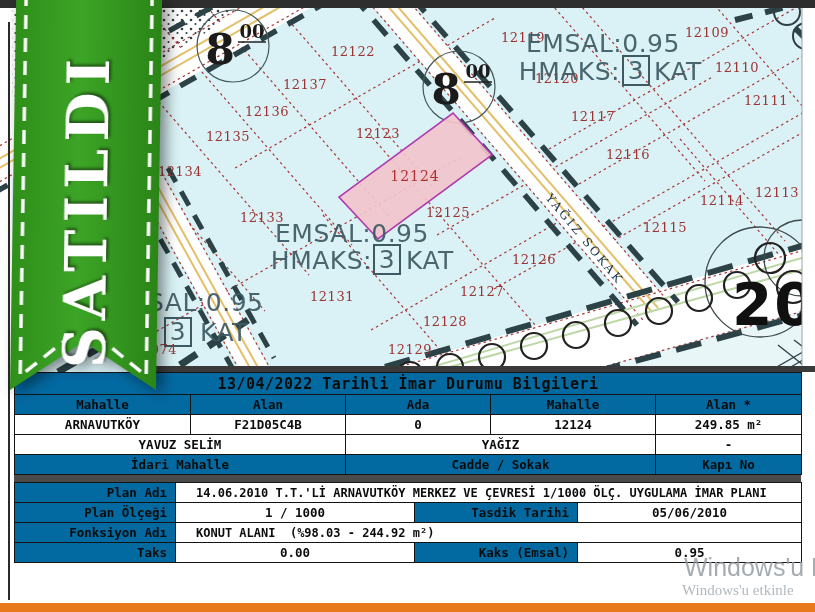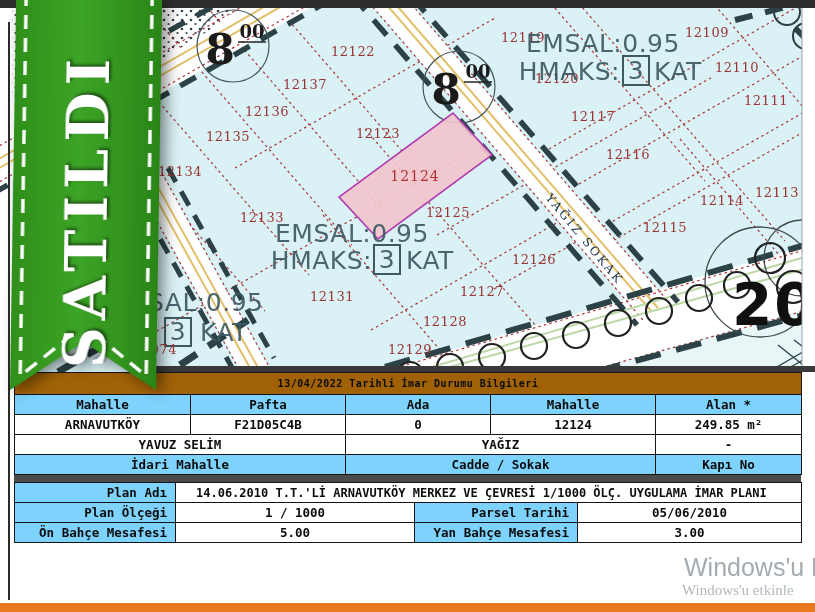--- a/index.html
+++ b/index.html
@@ -9,22 +9,22 @@
   .map-svg{position:absolute;left:0;top:0;z-index:0;}
   
   .ribbon{position:absolute;left:12px;top:-2px;width:148px;height:400px;z-index:6;
           transform:skewX(-0.9deg);filter:drop-shadow(6px 4px 7px rgba(0,0,0,0.45));}
   
   .tbl-wrap{position:absolute;left:14px;top:372px;width:787px;z-index:3;}
   table{border-collapse:collapse;table-layout:fixed;width:787px;}
   td{border:1.5px solid #141414;height:19px;padding:0 4px;overflow:hidden;white-space:pre;
      font-family:"DejaVu Sans Mono",monospace;font-size:12.5px;font-weight:bold;color:#0c0c0c;
      text-align:center;vertical-align:middle;}
-  td.cy{background:#7dd3fc;}
-  td.title{height:21px;font-size:10px;letter-spacing:0.5px;background:#a16207;}
+  td.cy{background:#0369a1;}
+  td.title{height:21px;font-size:15px;letter-spacing:0.5px;background:#0369a1;}
   td.lab-r{text-align:right;padding-right:8px;}
   td.val-l{text-align:left;padding-left:20px;font-size:12px;margin-left:36px;}
   .divider{width:787px;height:7px;background:#4a4a4a;}
   
   .wm1{position:absolute;left:684px;top:553px;z-index:7;font-family:Liberation Sans, sans-serif;
        font-size:25px;color:rgba(148,156,163,0.85);white-space:nowrap;}
   .wm2{position:absolute;left:682px;top:582px;z-index:7;font-family:Liberation Serif, serif;
        font-size:15px;color:rgba(158,166,173,0.8);white-space:nowrap;text-align:center;}
   .orange-bar{position:absolute;left:0;top:603px;width:815px;height:9px;background:#e8791d;z-index:4;}
   
@@ -250,21 +250,21 @@
           <col style="width:145px">
           <col style="width:165px">
           <col style="width:146px">
         </colgroup>
       <tbody>
           <tr>
             <td class="title" colspan="5">13/04/2022 Tarihli İmar Durumu Bilgileri</td>
           </tr>
       <tr>
         <td class="cy">Mahalle</td>
-        <td class="cy">Pafta</td>
+        <td class="cy">Alan</td>
         <td class="cy">Ada</td>
         <td class="cy">Mahalle</td>
         <td class="cy">Alan *</td>
       </tr>
       <tr>
         <td>ARNAVUTKÖY</td>
         <td>F21D05C4B</td>
         <td>0</td>
         <td>12124</td>
         <td>249.85 m²</td>
@@ -290,28 +290,32 @@
           <col style="width:224px">
         </colgroup>
       <tbody>
           <tr>
         <td class="cy lab-r">Plan Adı</td>
         <td class="val-l" colspan="3">14.06.2010 T.T.'Lİ ARNAVUTKÖY MERKEZ VE ÇEVRESİ 1/1000 ÖLÇ. UYGULAMA İMAR PLANI</td>
       </tr>
       <tr>
         <td class="cy lab-r">Plan Ölçeği</td>
         <td>1 / 1000</td>
-        <td class="cy lab-r">Parsel Tarihi</td>
+        <td class="cy lab-r">Tasdik Tarihi</td>
         <td>05/06/2010</td>
       </tr>
       <tr>
-        <td class="cy lab-r">Ön Bahçe Mesafesi</td>
-        <td>5.00</td>
-        <td class="cy lab-r">Yan Bahçe Mesafesi</td>
-        <td>3.00</td>
+        <td class="cy lab-r">Fonksiyon Adı</td>
+        <td class="val-l" colspan="3">KONUT ALANI  (%98.03 - 244.92 m²)</td>
+      </tr>
+      <tr>
+        <td class="cy lab-r">Taks</td>
+        <td>0.00</td>
+        <td class="cy lab-r">Kaks (Emsal)</td>
+        <td>0.95</td>
       </tr>
     </tbody>
       </table>
   </div>
 
   <div class="wm1">Windows'u Et</div>
   <div class="wm2">Windows'u etkinle</div>
   <div class="orange-bar"></div>
 
 </div>

